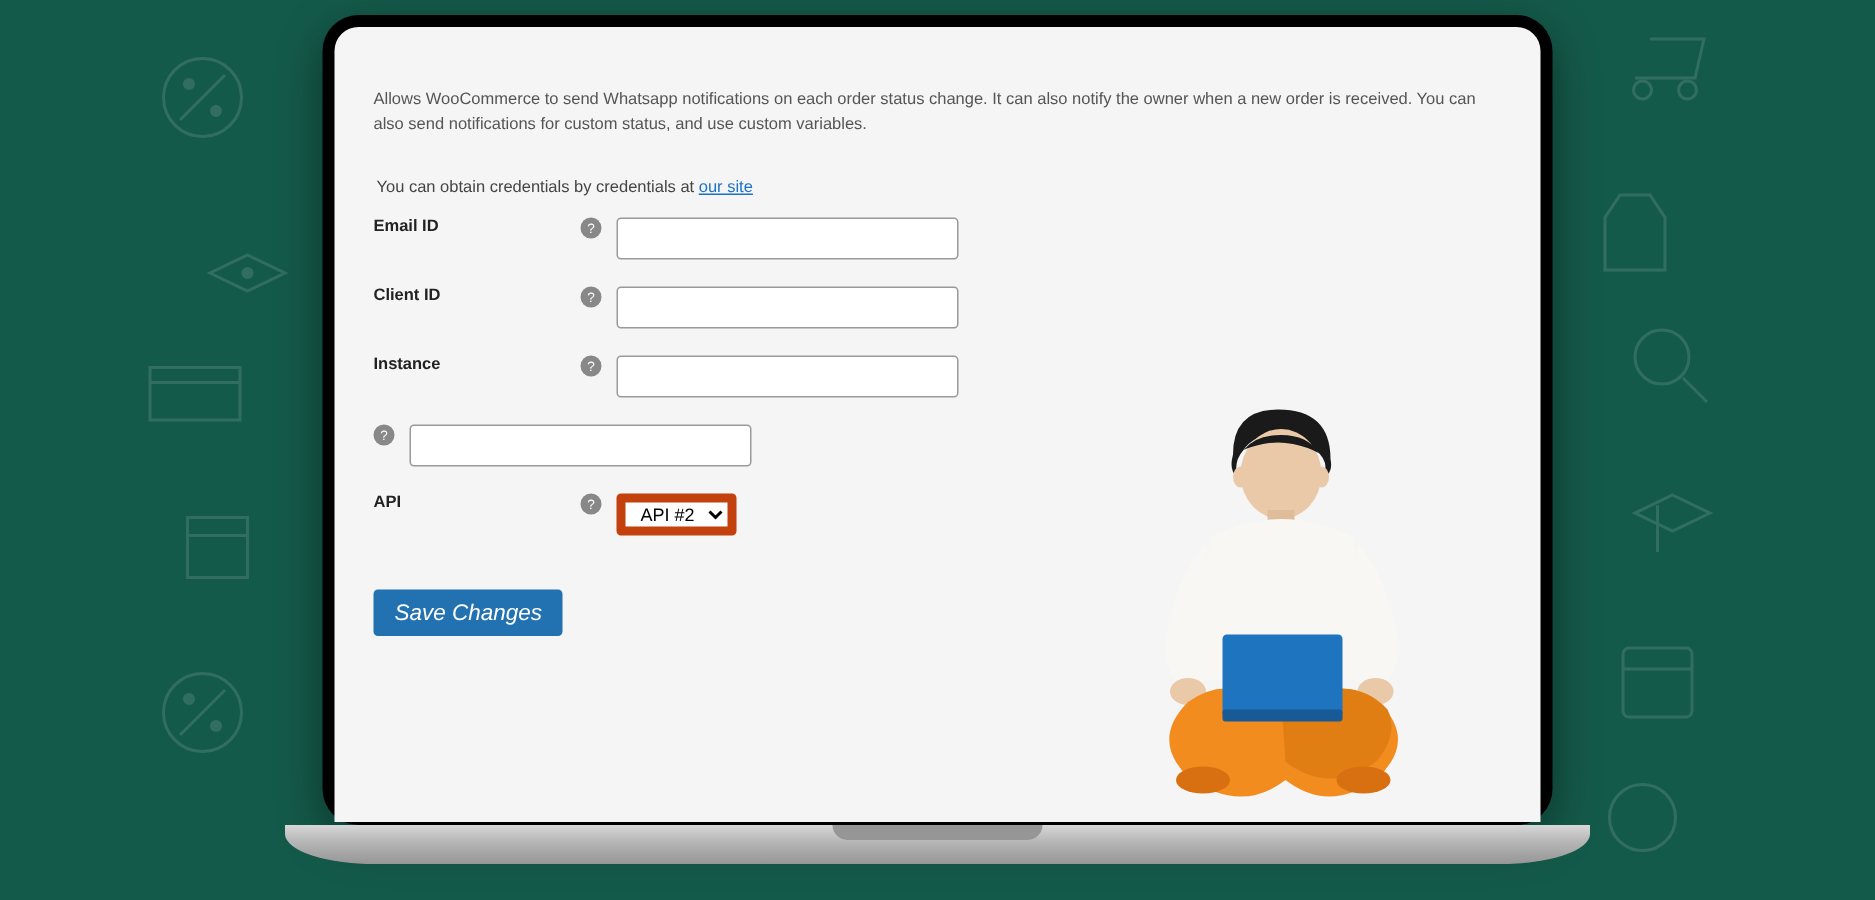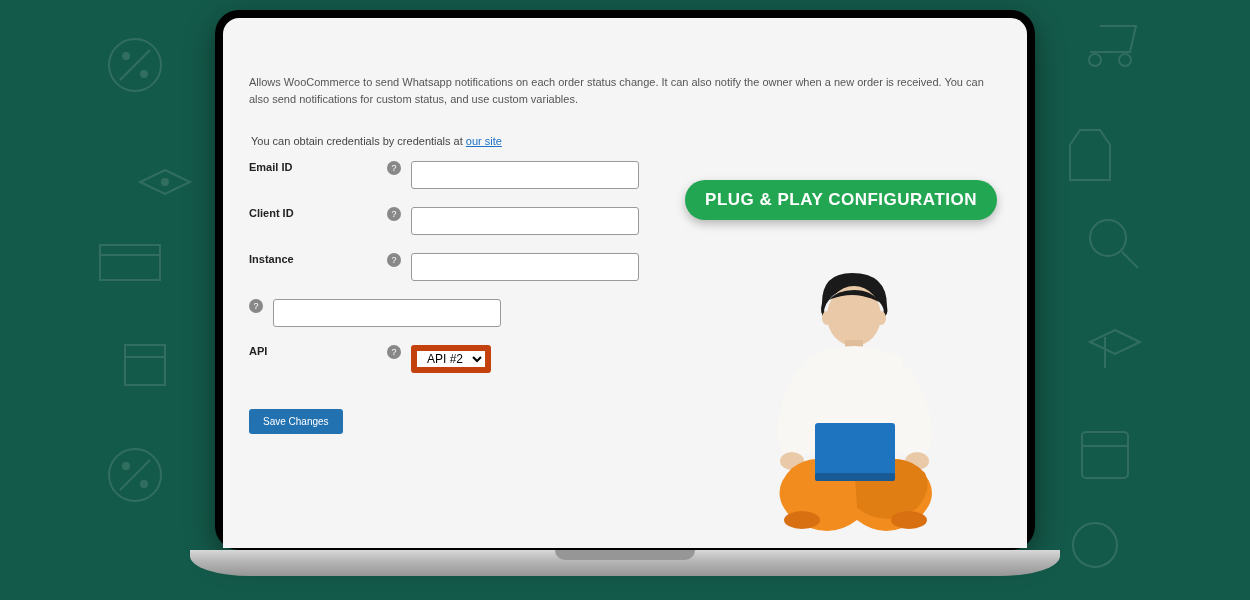--- a/index.html
+++ b/index.html
@@ -42,21 +42,21 @@
     }
     .laptop-base::before {
       content: ""; position: absolute; left: 50%; top: 0;
       transform: translateX(-50%);
       width: 140px; height: 10px;
       background: #969696;
       border-radius: 0 0 10px 10px;
     }
     .settings-panel {
       position: absolute; inset: 0;
-      padding: 56px 26px 20px 26px;
+      padding: 40px 26px 20px 26px;
       color: #333;
     }
     .description {
       font-size: 11px; color: #555; line-height: 1.5;
       margin-bottom: 14px;
     }
     .section-header {
       background: #e6e6e6;
       padding: 10px 12px;
       font-size: 13px; font-weight: 600;
@@ -87,23 +87,24 @@
     }
     .form-select {
       width: 80px; height: 28px;
       border: 6px solid #c2410c; border-radius: 3px;
       padding: 0 6px; font-size: 12px;
       background: #fff;
     }
     .save-btn {
       background: #2271b1; color: #fff;
       border: none; border-radius: 3px;
-      padding: 7px 14px; font-size: 10px;
+      padding: 7px 14px; font-size: 15px;
       cursor: pointer;
       margin-top: 18px;
+      font-style: italic;
     }
     .promo-badge {
       position: absolute;
       right: 30px; top: 162px;
       background: #22a652;
       color: #fff;
       padding: 10px 20px;
       font-size: 17px; font-weight: 700;
       border-radius: 26px;
       letter-spacing: 0.5px;
@@ -210,21 +211,20 @@
           <span class="help-icon">?</span>
           <select class="form-select">
             <option>API #2</option>
           </select>
         </div>
 
         <button class="save-btn">Save Changes</button>
 
       </div>
 
-      <div class="promo-badge">PLUG &amp; PLAY CONFIGURATION</div>
 
       <div class="character">
         <svg viewBox="0 0 230 280" width="230" height="280">
 
           <path d="M85 35 Q85 5 115 5 Q150 5 150 38 Q152 48 145 50 Q150 40 140 32 Q135 25 120 22 Q100 20 92 32 Q85 40 88 50 Q82 46 85 35 Z" fill="#1a1a1a"></path>
 
           <ellipse cx="117" cy="48" rx="27" ry="30" fill="#e9c9a8"></ellipse>
 
           <ellipse cx="90" cy="50" rx="5" ry="7" fill="#e9c9a8"></ellipse>
           <ellipse cx="144" cy="50" rx="5" ry="7" fill="#e9c9a8"></ellipse>

